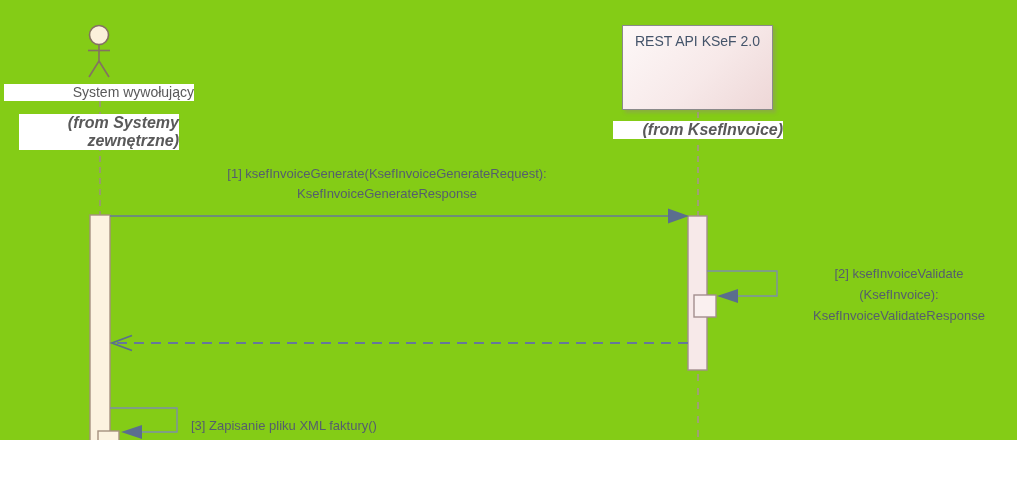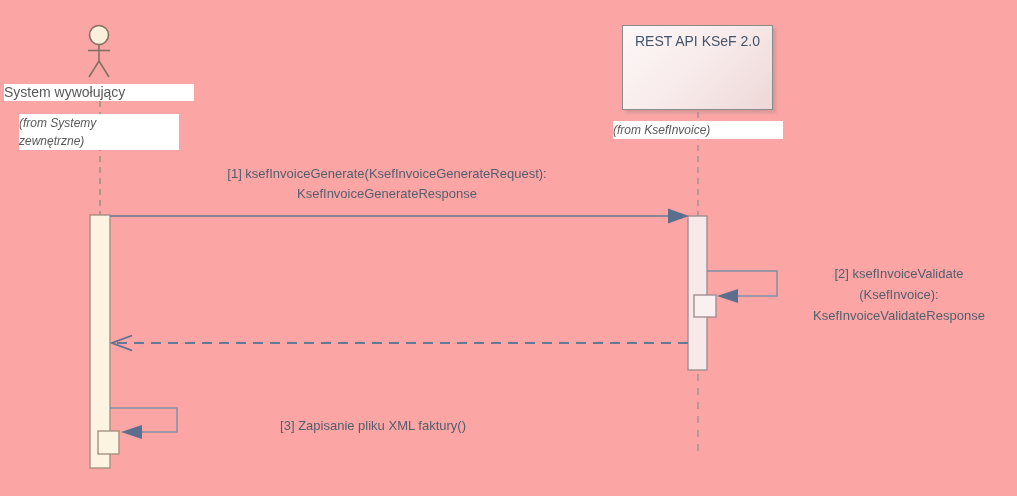--- a/index.html
+++ b/index.html
@@ -4,48 +4,49 @@
 <style>
   html, body {
     margin: 0;
     padding: 0;
     background: #ffffff;
     font-family: "Liberation Sans", "DejaVu Sans", sans-serif;
   }
   .canvas {
     position: relative;
     width: 1017px;
-    height: 496px;
-    background: #fca5a5;
+    height: 440px;
+    background: #84cc16;
     overflow: hidden;
   }
   .overlay {
     position: absolute;
     left: 0; top: 0;
     width: 1017px;
     height: 496px;
   }
   .label {
     position: absolute;
     white-space: pre-line;
-    text-align: left;
+    text-align: right;
     color: #595959;
     font-size: 14px;
     line-height: 17px;
     background: #ffffff;
   }
   .from-label {
     position: absolute;
     white-space: pre-line;
-    text-align: left;
+    text-align: right;
     font-style: italic;
     color: #595959;
-    font-size: 12px;
+    font-size: 16px;
     line-height: 18px;
     background: #ffffff;
+    font-weight: bold;
   }
   .msg-label {
     position: absolute;
     white-space: pre-line;
     color: #555e6d;
     font-size: 13px;
     line-height: 20px;
     background: transparent;
   }
   .component-box {
@@ -121,15 +122,15 @@
 
   <div class="from-label" style="left:613px; top:121px; width:170px;">(from KsefInvoice)</div>
 
   <div class="msg-label" style="left:137px; top:164px; width:500px; text-align:center;">[1] ksefInvoiceGenerate(KsefInvoiceGenerateRequest):
 KsefInvoiceGenerateResponse</div>
 
   <div class="msg-label" style="left:749px; top:263px; width:300px; text-align:center; line-height:21px;">[2] ksefInvoiceValidate
 (KsefInvoice):
 KsefInvoiceValidateResponse</div>
 
-  <div class="msg-label" style="left:166px; top:416px; width:300px; text-align:right;">[3] Zapisanie pliku XML faktury()</div>
+  <div class="msg-label" style="left:191px; top:416px; width:300px; text-align:left;">[3] Zapisanie pliku XML faktury()</div>
 
 </div>
 
 </body></html>

